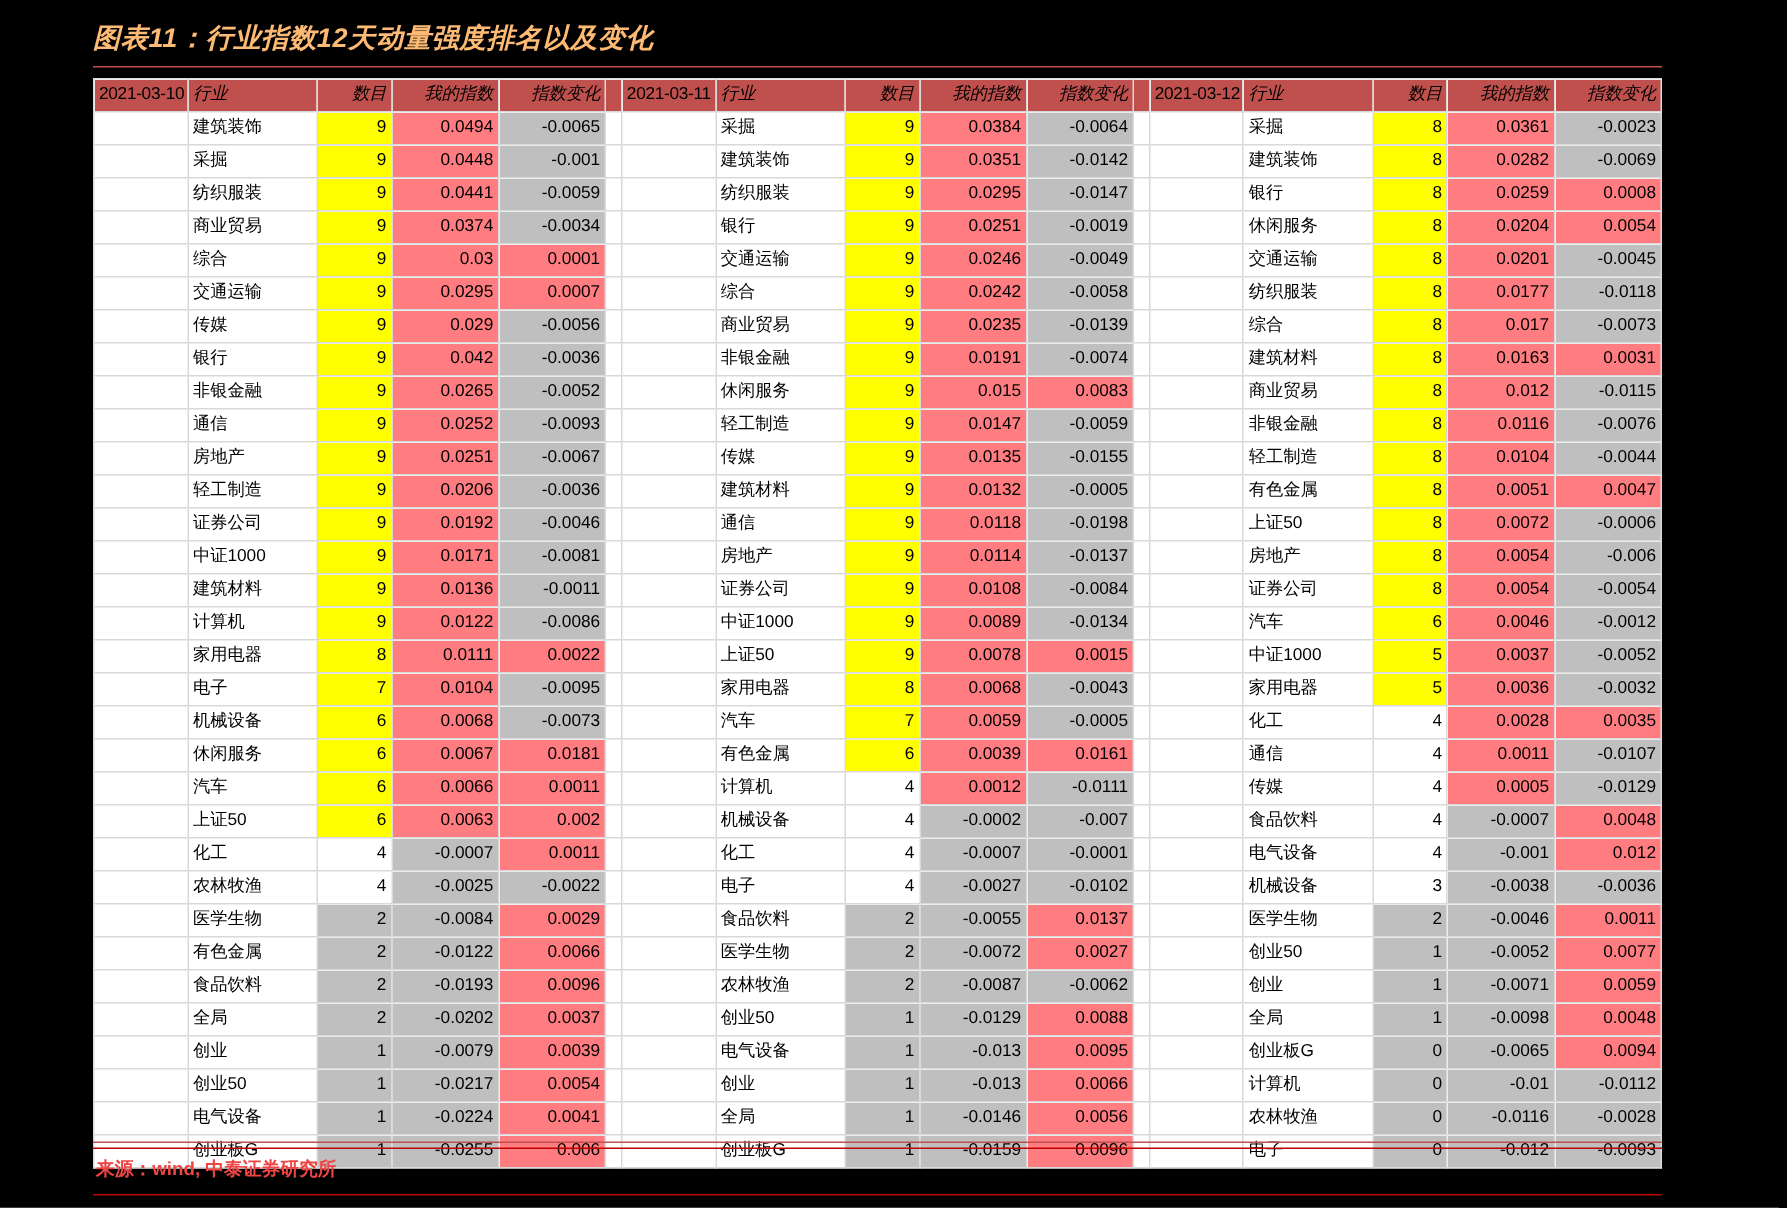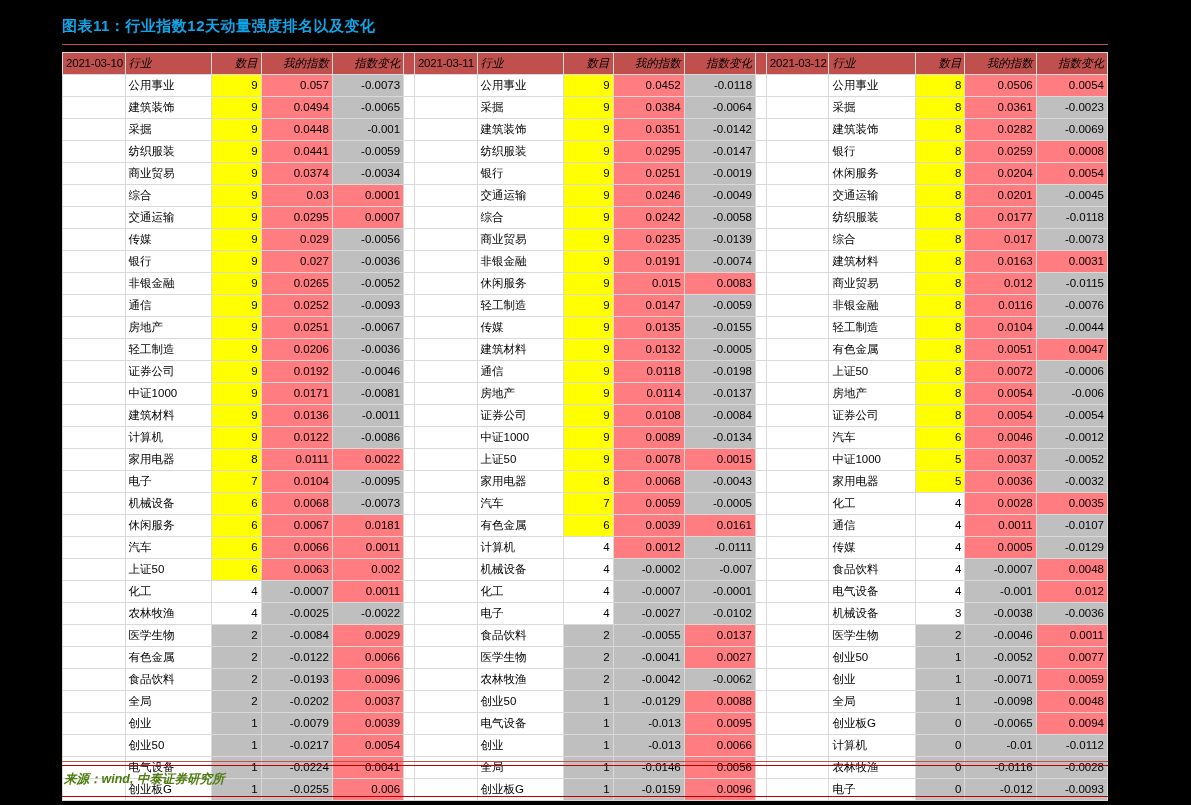--- a/index.html
+++ b/index.html
@@ -6,34 +6,34 @@
   body{
     width:1191px;height:805px;background:#000000;
     font-family:"Liberation Sans","DejaVu Sans",sans-serif;
     overflow:hidden;
   }
   .page{position:relative;width:1191px;height:805px;background:#000;}
 
   
   .title-wrap{position:absolute;left:62px;top:16px;width:1046px;}
   .title{
-    color:#0ea5e9;font-size:15px;font-weight:bold;
+    color:#fdba74;font-size:18px;font-weight:bold;font-style:italic;
     letter-spacing:.5px;white-space:nowrap;line-height:19px;
   }
   .title-rule{
     position:absolute;left:62px;top:44px;width:1046px;height:0;
     border-top:1.4px solid #C0504D;
   }
 
   
   .src-rule-top{position:absolute;left:62px;top:765px;width:1046px;height:0;border-top:1.6px solid #C00000;}
   .src-rule-bot{position:absolute;left:62px;top:796px;width:1046px;height:0;border-top:1.2px solid #C00000;}
   .source{
     position:absolute;left:64px;top:771px;
-    color:#4d7c0f;font-size:12.5px;font-weight:bold;font-style:italic;white-space:nowrap;
+    color:#ef4444;font-size:12.5px;font-weight:bold;white-space:nowrap;
   }
 
   
   .tbl-wrap{position:absolute;left:62px;top:52px;width:1046px;background:#FFFFFF;}
   table.grid{border-collapse:collapse;table-layout:fixed;width:1046px;background:#fff;}
   table.grid td,table.grid th{
     font-size:11.5px;color:#000;padding:0 3px;height:21px;line-height:21px;
     border:1px solid #D9D9D9;overflow:hidden;white-space:nowrap;
     font-weight:normal;box-sizing:border-box;
   }
@@ -82,39 +82,20 @@
             <td class="c-chg">指数变化</td>
             <td class="c-gap"></td>
             <td class="c-blank hdr-date">2021-03-12</td>
             <td class="c-ind">行业</td>
             <td class="c-num">数目</td>
             <td class="c-idx">我的指数</td>
             <td class="c-chg">指数变化</td>
           </tr>
           <tr>
             <td class="c-blank"></td>
-            <td class="c-ind">公用事业</td>
-            <td class="c-num bg-yellow">9</td>
-            <td class="c-idx bg-pink">0.057</td>
-            <td class="c-chg bg-gray">-0.0073</td>
-            <td class="c-gap"></td>
-            <td class="c-blank"></td>
-            <td class="c-ind">公用事业</td>
-            <td class="c-num bg-yellow">9</td>
-            <td class="c-idx bg-pink">0.0452</td>
-            <td class="c-chg bg-gray">-0.0118</td>
-            <td class="c-gap"></td>
-            <td class="c-blank"></td>
-            <td class="c-ind">公用事业</td>
-            <td class="c-num bg-yellow">8</td>
-            <td class="c-idx bg-pink">0.0506</td>
-            <td class="c-chg bg-pink">0.0054</td>
-          </tr>
-          <tr>
-            <td class="c-blank"></td>
             <td class="c-ind">建筑装饰</td>
             <td class="c-num bg-yellow">9</td>
             <td class="c-idx bg-pink">0.0494</td>
             <td class="c-chg bg-gray">-0.0065</td>
             <td class="c-gap"></td>
             <td class="c-blank"></td>
             <td class="c-ind">采掘</td>
             <td class="c-num bg-yellow">9</td>
             <td class="c-idx bg-pink">0.0384</td>
             <td class="c-chg bg-gray">-0.0064</td>
@@ -236,21 +217,21 @@
             <td class="c-blank"></td>
             <td class="c-ind">综合</td>
             <td class="c-num bg-yellow">8</td>
             <td class="c-idx bg-pink">0.017</td>
             <td class="c-chg bg-gray">-0.0073</td>
           </tr>
           <tr>
             <td class="c-blank"></td>
             <td class="c-ind">银行</td>
             <td class="c-num bg-yellow">9</td>
-            <td class="c-idx bg-pink">0.027</td>
+            <td class="c-idx bg-pink">0.042</td>
             <td class="c-chg bg-gray">-0.0036</td>
             <td class="c-gap"></td>
             <td class="c-blank"></td>
             <td class="c-ind">非银金融</td>
             <td class="c-num bg-yellow">9</td>
             <td class="c-idx bg-pink">0.0191</td>
             <td class="c-chg bg-gray">-0.0074</td>
             <td class="c-gap"></td>
             <td class="c-blank"></td>
             <td class="c-ind">建筑材料</td>
@@ -584,40 +565,40 @@
           <tr>
             <td class="c-blank"></td>
             <td class="c-ind">有色金属</td>
             <td class="c-num bg-gray">2</td>
             <td class="c-idx bg-gray">-0.0122</td>
             <td class="c-chg bg-pink">0.0066</td>
             <td class="c-gap"></td>
             <td class="c-blank"></td>
             <td class="c-ind">医学生物</td>
             <td class="c-num bg-gray">2</td>
-            <td class="c-idx bg-gray">-0.0041</td>
+            <td class="c-idx bg-gray">-0.0072</td>
             <td class="c-chg bg-pink">0.0027</td>
             <td class="c-gap"></td>
             <td class="c-blank"></td>
             <td class="c-ind">创业50</td>
             <td class="c-num bg-gray">1</td>
             <td class="c-idx bg-gray">-0.0052</td>
             <td class="c-chg bg-pink">0.0077</td>
           </tr>
           <tr>
             <td class="c-blank"></td>
             <td class="c-ind">食品饮料</td>
             <td class="c-num bg-gray">2</td>
             <td class="c-idx bg-gray">-0.0193</td>
             <td class="c-chg bg-pink">0.0096</td>
             <td class="c-gap"></td>
             <td class="c-blank"></td>
             <td class="c-ind">农林牧渔</td>
             <td class="c-num bg-gray">2</td>
-            <td class="c-idx bg-gray">-0.0042</td>
+            <td class="c-idx bg-gray">-0.0087</td>
             <td class="c-chg bg-gray">-0.0062</td>
             <td class="c-gap"></td>
             <td class="c-blank"></td>
             <td class="c-ind">创业</td>
             <td class="c-num bg-gray">1</td>
             <td class="c-idx bg-gray">-0.0071</td>
             <td class="c-chg bg-pink">0.0059</td>
           </tr>
           <tr>
             <td class="c-blank"></td>

